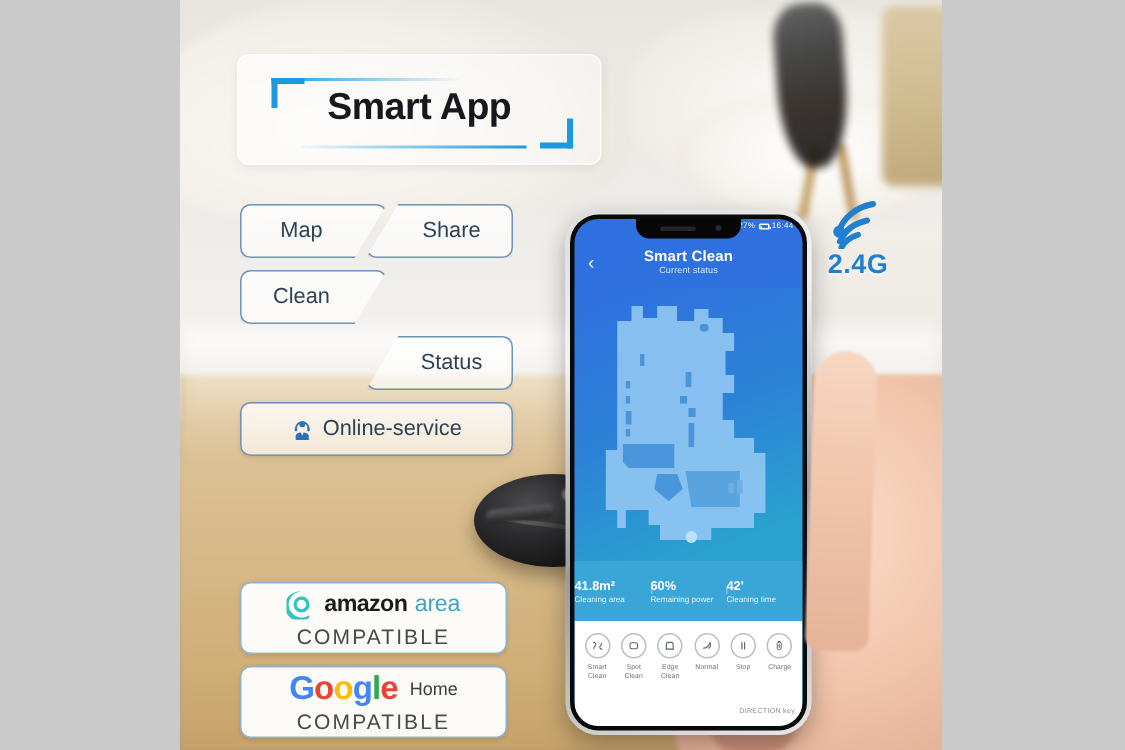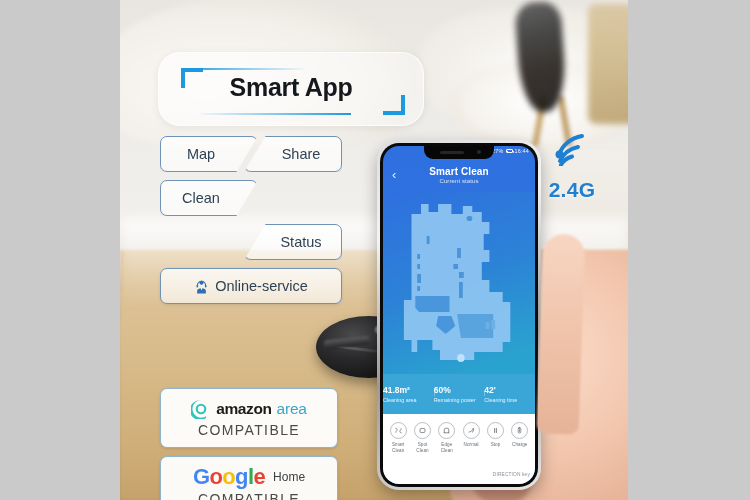--- a/index.html
+++ b/index.html
@@ -232,31 +232,31 @@
     font-size: 4.8px; color: #8a9097; letter-spacing: .15px;
   }
 
   
   .wifi {
     position: absolute; left: 541px; top: 128px; width: 62px; height: 66px;
     z-index: 30;
   }
   .wifi svg { width: 44px; height: 38px; display:block; margin: 0 auto; }
   .wifi .lab {
-    text-align: center; color: #1f7fd0; font-size: 21px; font-weight: 700;
-    margin-top: 12px; letter-spacing: .3px;
+    text-align: center; color: #1f7fd0; font-size: 18px; font-weight: 700;
+    margin-top: 0; letter-spacing: .3px;
     text-shadow: 0 1px 2px rgba(255,255,255,.85);
   }
 
   
   .banner {
-    position: absolute; left: 158px; top: 52px; width: 266px; height: 74px;
+    position: absolute; left: 158px; top: 36px; width: 243px; height: 74px;
     background: linear-gradient(120deg, rgba(255,255,255,.62), rgba(255,255,255,.40));
     border: 1px solid rgba(255,255,255,.75);
-    border-radius: 22px;
+    border-radius: 8px;
     backdrop-filter: blur(2px);
     z-index: 20;
     box-shadow: 0 2px 8px rgba(0,0,0,.07);
   }
   .banner .txt {
     position: absolute; left: 0; right: 0; top: 20px; text-align: center;
     font-size: 25px; font-weight: 700; color: #15181c; letter-spacing: -.3px;
   }
   .corner-tl {
     position:absolute; left: 22px; top: 15px; width: 22px; height: 20px;
@@ -301,21 +301,21 @@
 
   
   .badges {
     position: absolute; left: 160px; top: 388px; width: 178px; z-index: 20;
     display: flex; flex-direction: column; gap: 8px;
   }
   .badge {
     background: rgba(255,255,255,.94);
     border: 1px solid #8fb3cf;
     border-radius: 7px;
-    height: 60px;
+    height: 48px;
     display: flex; flex-direction: column; align-items: center; justify-content: center;
     box-shadow: 0 1px 3px rgba(0,0,0,.12);
   }
   .badge .row1 { display:flex; align-items:center; gap: 5px; line-height: 1; }
   .alexa-ring { width: 20px; height: 20px; display:block; }
   .brand-amazon { font-size: 15.5px; font-weight: 700; color: #1c1c1c; letter-spacing: -.4px; }
   .brand-alexa  { font-size: 15.5px; font-weight: 400; color: #3aa6c9; letter-spacing: -.2px; }
   .g-logo { font-size: 22px; font-weight: 700; letter-spacing: -.6px; line-height:1; }
   .g-logo .b{color:#4285F4}.g-logo .r{color:#EA4335}.g-logo .y{color:#FBBC05}
   .g-logo .b2{color:#4285F4}.g-logo .g{color:#34A853}.g-logo .r2{color:#EA4335}

